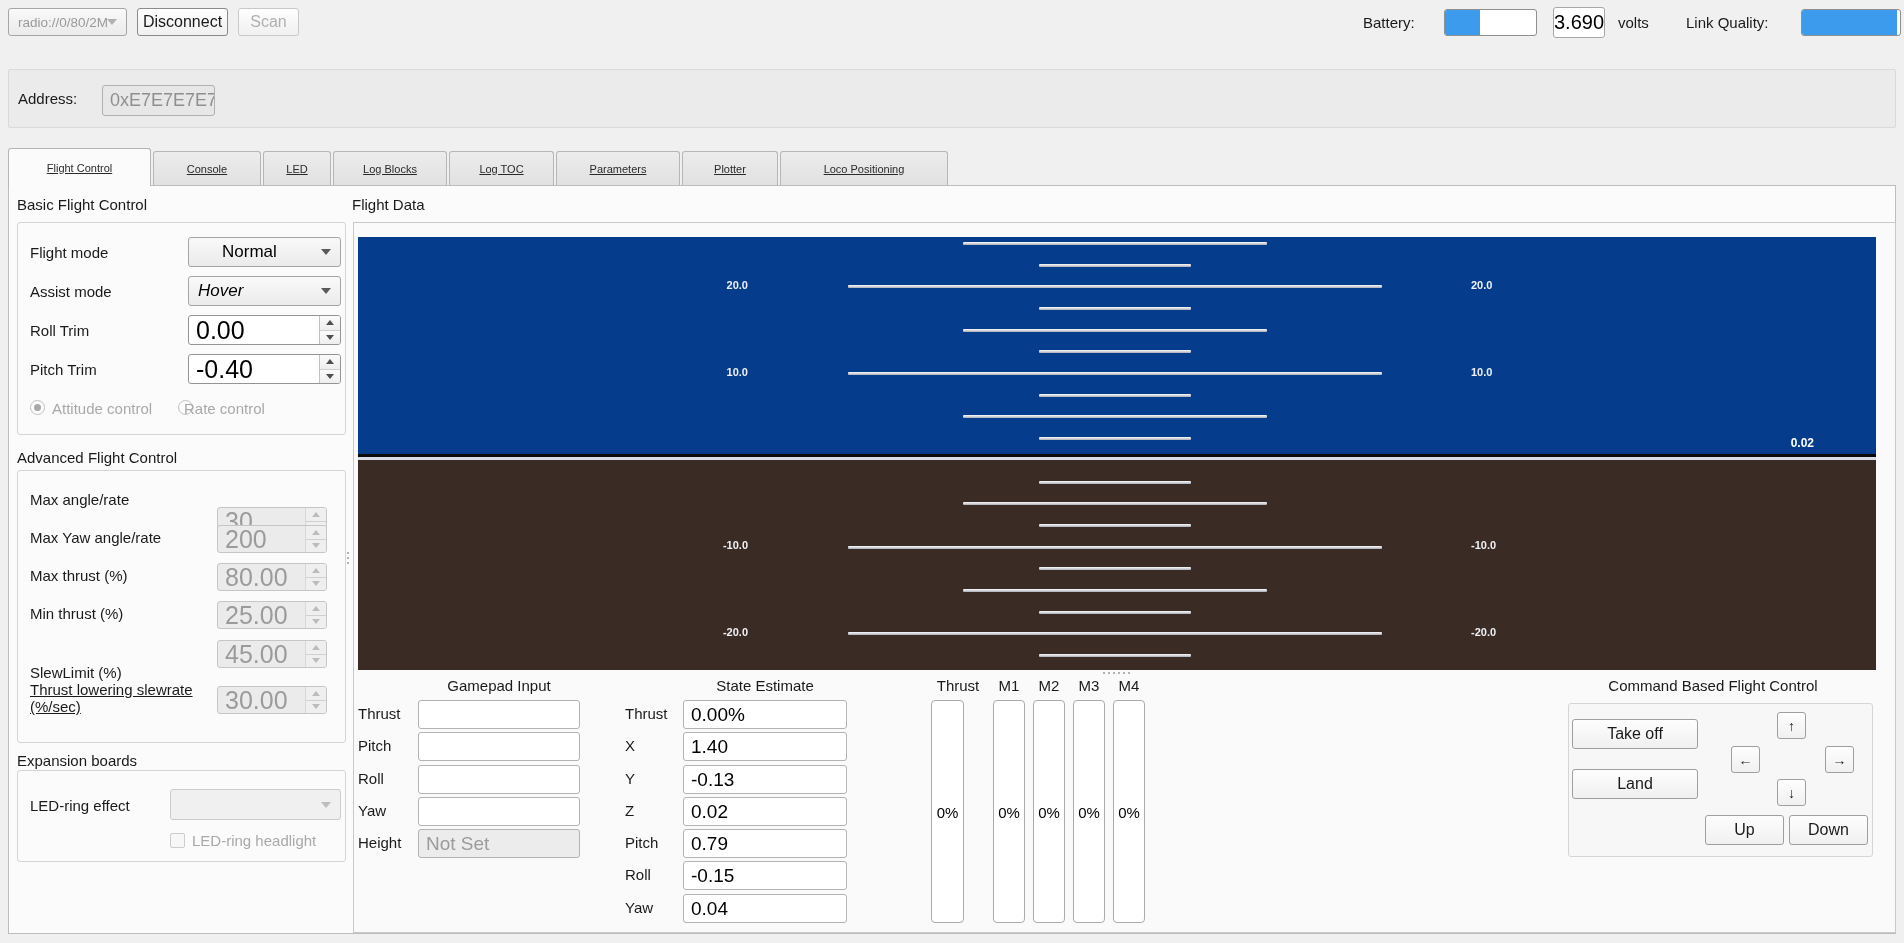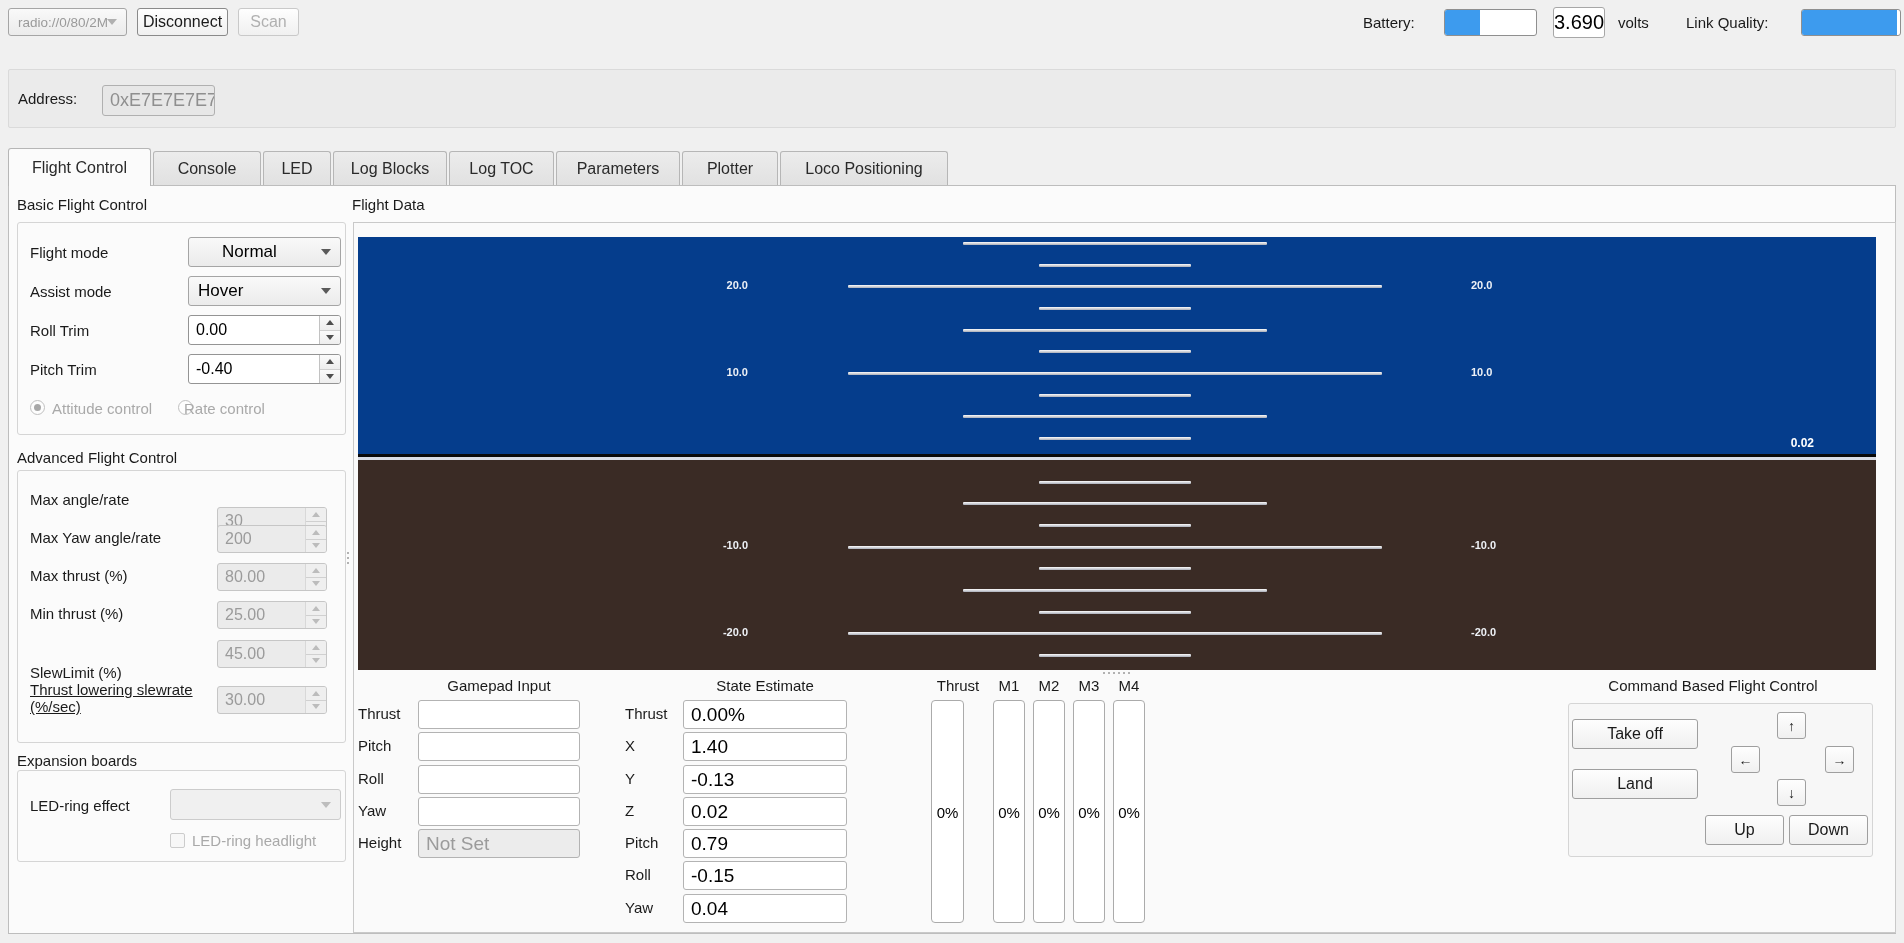--- a/index.html
+++ b/index.html
@@ -18,21 +18,21 @@
   .combo .cval { flex:1; font-size:17px; padding-left:9px; color:#000; white-space:nowrap; overflow:hidden; }
   .combo .carr { width:0; height:0; border-left:5px solid transparent; border-right:5px solid transparent;
                  border-top:6px solid #5a5a5a; margin-right:9px; }
   .combo.disabled { background:#f0f0f0; border-color:#cccccc; }
   .combo.disabled .cval { color:#9b9b9b; }
   .combo.disabled .carr { border-top-color:#bdbdbd; }
   .combo.graytext .cval { color:#9a9a9a; font-size:13.5px; }
 
   
   .spin { position:absolute; display:flex; background:#ffffff; border:1px solid #949494; border-radius:3px; overflow:hidden; }
-  .spin .sval { flex:1; font-size:16px; padding-left:7px; display:flex; align-items:center; color:#000; white-space:nowrap; }
+  .spin .sval { flex:1; font-size:25px; padding-left:7px; display:flex; align-items:center; color:#000; white-space:nowrap; }
   .spin .sbtns { width:21px; border-left:1px solid #c2c2c2; display:flex; flex-direction:column; }
   .spin .sbtns > div { flex:1; display:flex; align-items:center; justify-content:center; background:linear-gradient(180deg,#fbfbfb,#eeeeee); }
   .spin .sbtns > div:first-child { border-bottom:1px solid #d0d0d0; }
   .tu { width:0; height:0; border-left:4px solid transparent; border-right:4px solid transparent; border-bottom:5px solid #4f4f4f; }
   .td { width:0; height:0; border-left:4px solid transparent; border-right:4px solid transparent; border-top:5px solid #4f4f4f; }
   .spin.disabled { background:#ebebeb; border-color:#c6c6c6; }
   .spin.disabled .sval { color:#9b9b9b; }
   .spin.disabled .sbtns { border-left-color:#d8d8d8; }
   .spin.disabled .sbtns > div { background:#efefef; }
   .spin.disabled .tu { border-bottom-color:#bcbcbc; }
@@ -51,21 +51,21 @@
 
   .groupbox { position:absolute; border:1px solid #d5d5d5; border-radius:3px; background:transparent; }
 
   
   .pbar { position:absolute; background:#ffffff; border:1px solid #8f8f8f; border-radius:3px; overflow:hidden; }
   .pfill { height:100%; width:0; }
 
   
   .tab { position:absolute; top:151px; height:34px; background:linear-gradient(180deg,#ececec,#e1e1e1);
          border:1px solid #b6b6b6; border-bottom:none; border-radius:3px 3px 0 0;
-         display:flex; align-items:center; justify-content:center; font-size:16px; color:#2a2a2a; z-index:3; }
+         display:flex; align-items:center; justify-content:center; font-size:11px; color:#2a2a2a; z-index:3;text-decoration:underline; }
   .tab.active { top:148px; height:38px; background:#fbfbfb; z-index:4; }
 
   
   .radio { position:absolute; width:15px; height:15px; border:1px solid #c0c0c0; border-radius:50%; background:#fdfdfd; }
   .radio.checked::after { content:""; position:absolute; left:3px; top:3px; width:7px; height:7px; border-radius:50%; background:#a8a8a8; }
   .cb { position:absolute; width:15px; height:15px; border:1px solid #cccccc; border-radius:2px; background:#f7f7f7; }
 
   
   .vbar { position:absolute; background:#ffffff; border:1px solid #ababab; border-radius:4px; }
   .vbar .pct { position:absolute; left:0; right:0; top:50%; transform:translateY(-50%); text-align:center; font-size:15px; color:#000; }
@@ -130,21 +130,21 @@
 <div class="title z2" style="left:17px;top:196px;">Basic Flight Control</div>
 <div class="groupbox z2" style="left:17px;top:222px;width:329px;height:213px;"></div>
 
 <div class="lbl z2" style="left:30px;top:244px;">Flight mode</div>
 <div class="combo z2" style="left:188px;top:237px;width:153px;height:30px;padding-left:24px;">
   <span class="cval">Normal</span>
   <span class="carr"></span>
 </div>
 
 <div class="lbl z2" style="left:30px;top:283px;">Assist mode</div>
-<div class="combo z2" style="left:188px;top:276px;width:153px;height:30px;">
+<div class="combo z2" style="left:188px;top:276px;width:153px;height:30px;font-style:italic;">
   <span class="cval">Hover</span>
   <span class="carr"></span>
 </div>
 
 <div class="lbl z2" style="left:30px;top:322px;">Roll Trim</div>
 <div class="spin z2" style="left:188px;top:315px;width:153px;height:30px;">
   <span class="sval">0.00</span>
   <span class="sbtns">
     <div>
         <span class="tu"></span>

